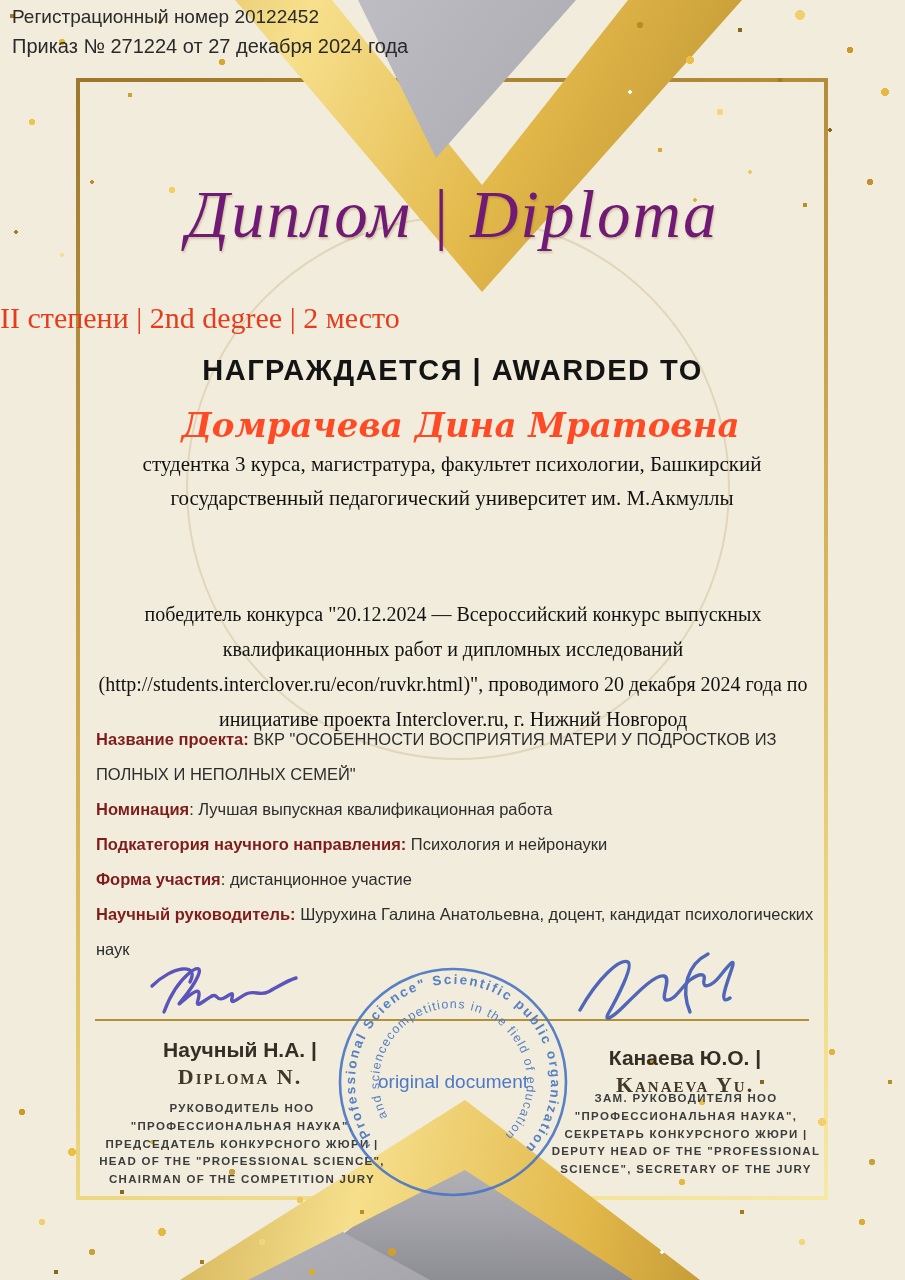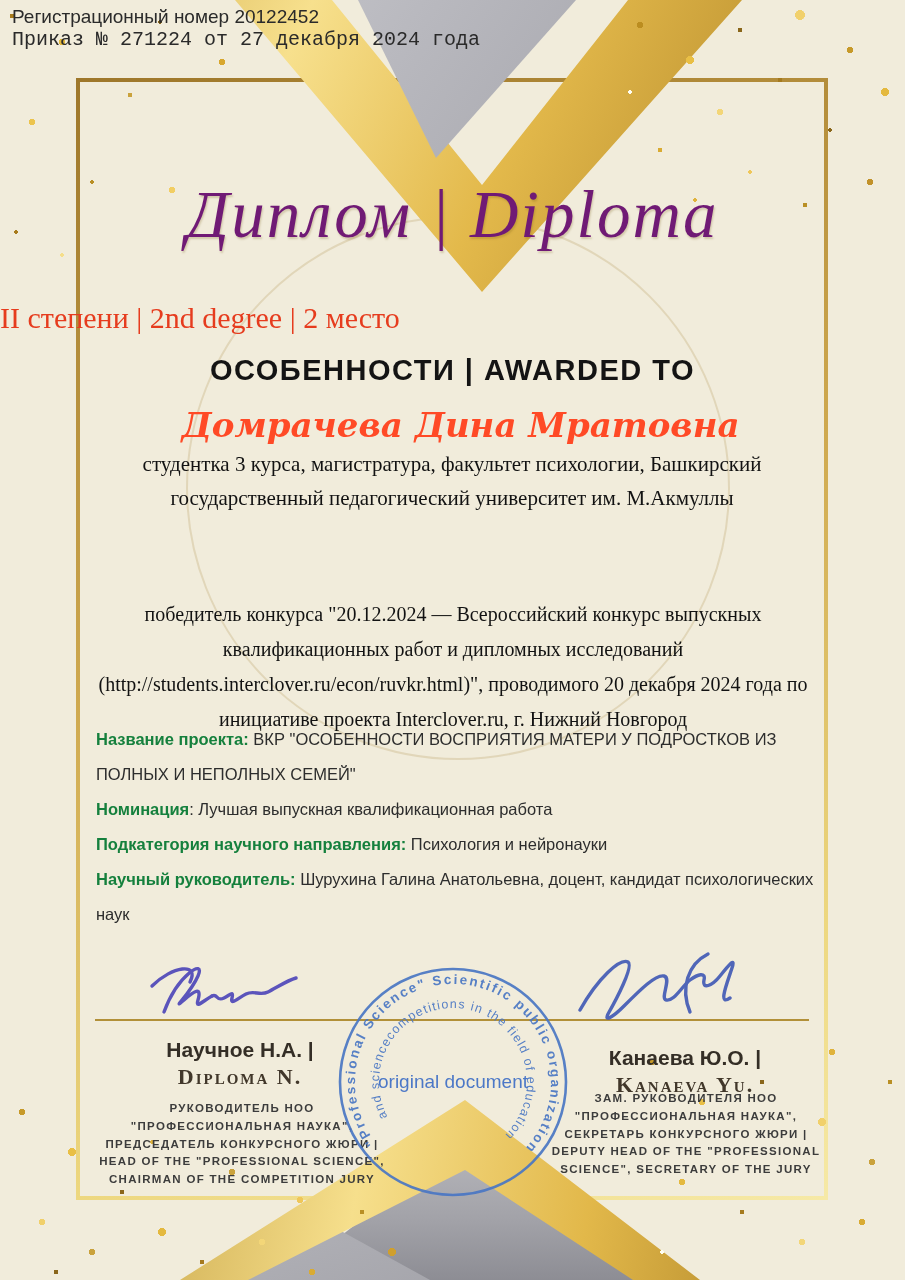--- a/index.html
+++ b/index.html
@@ -111,21 +111,21 @@
   
   #frame{
     left:76px;top:78px;width:752px;height:1122px;box-sizing:border-box;
     border:4px solid #c49a46;z-index:1;
     border-image:linear-gradient(160deg,#9e772a 0%,#cfa94f 45%,#edd77f 80%,#f6e9a6 100%) 1;
   }
   
   .ztext{z-index:4;}
   #reg-block{left:12px;top:6px;color:#2a2a2a;}
   #reg-line1{font-size:19px;font-family:"Liberation Sans",sans-serif;}
-  #reg-line2{font-size:20px;font-family:Liberation Mono, monospace;}
+  #reg-line2{font-size:20px;font-family:Liberation Sans, sans-serif;margin-top:7px;}
   #title{
     left:0;top:176px;width:905px;text-align:center;
     font-family:"Liberation Serif",serif;font-style:italic;
     font-size:67px;color:#701a75;letter-spacing:2px;
     text-shadow:1px 2px 2px rgba(120,90,20,.25);
   }
   #degree{
     left:0;top:301px;width:905px;text-align:left;
     font-family:"Liberation Serif",serif;font-size:30px;color:#e63c1e;
   }
@@ -143,21 +143,21 @@
     font-family:"Liberation Serif",serif;font-size:21px;color:#121212;line-height:1.6;
   }
   #competition{
     left:98px;top:597px;width:710px;text-align:center;
     font-family:"Liberation Serif",serif;font-size:20px;color:#121212;line-height:1.75;
   }
   #details{
     left:96px;top:722px;width:718px;
     font-size:16.5px;color:#2d2d2d;line-height:2.12;
   }
-  #details .row b{color:#15803d;}
+  #details .row b{color:#7f1d1d;}
   
   #sig-line{left:95px;top:1019px;width:714px;height:2px;background:#b29038;z-index:3;}
   .sig-name{
     text-align:center;font-size:21px;font-weight:bold;color:#342e26;z-index:4;line-height:1.3;
   }
   .sig-name .latin{
     display:block;font-family:"Liberation Serif",serif;font-variant:small-caps;
     letter-spacing:2px;color:#41372a;font-size:22px;
   }
   .sig-title{
@@ -193,50 +193,51 @@
 <div class="abs confetti" id="conf-bl"></div>
 <div class="abs confetti" id="conf-br"></div>
 
 <div class="abs ztext" id="reg-block">
   <div id="reg-line1">Регистрационный номер 20122452</div>
   <div id="reg-line2">Приказ № 271224 от 27 декабря 2024 года</div>
 </div>
 
 <div class="abs ztext" id="title">Диплом | Diploma</div>
 <div class="abs ztext" id="degree">II степени | 2nd degree | 2 место</div>
-<div class="abs ztext" id="awarded">ОСОБЕННОСТИ | AWARDED TO</div>
+<div class="abs ztext" id="awarded">НАГРАЖДАЕТСЯ | AWARDED TO</div>
 <div class="abs ztext" id="recipient-name">Домрачева Дина Мратовна</div>
 <div class="abs ztext" id="affiliation">студентка 3 курса, магистратура, факультет психологии, Башкирский государственный педагогический университет им. М.Акмуллы</div>
 <div class="abs ztext" id="competition">победитель конкурса "20.12.2024 — Всероссийский конкурс выпускных квалификационных работ и дипломных исследований (http://students.interclover.ru/econ/ruvkr.html)", проводимого 20 декабря 2024 года по инициативе проекта Interclover.ru, г. Нижний Новгород</div>
 
 <div class="abs ztext" id="details">
   <p class="row" style="margin:0"><b>Название проекта:</b><span> ВКР "ОСОБЕННОСТИ ВОСПРИЯТИЯ МАТЕРИ У ПОДРОСТКОВ ИЗ ПОЛНЫХ И НЕПОЛНЫХ СЕМЕЙ"</span></p>
   <p class="row" style="margin:0"><b>Номинация</b><span>: Лучшая выпускная квалификационная работа</span></p>
   <p class="row" style="margin:0"><b>Подкатегория научного направления:</b><span> Психология и нейронауки</span></p>
+  <p class="row" style="margin:0"><b>Форма участия</b><span>: дистанционное участие</span></p>
   <p class="row" style="margin:0"><b>Научный руководитель:</b><span> Шурухина Галина Анатольевна, доцент, кандидат психологических наук</span></p>
 </div>
 
 <div class="abs" id="sig-line"></div>
 
 <svg class="abs ink" style="left:130px;top:956px" width="210" height="64" viewBox="0 0 210 64">
   <g fill="none" stroke="#4b44b8" stroke-width="3.4" stroke-linecap="round" opacity="0.9">
     <path d="M34 56 C 48 18, 76 2, 68 20 C 60 38, 40 56, 54 44 C 64 35, 72 30, 68 44 C 65 54, 74 44, 82 40"></path>
     <path d="M22 30 C 42 10, 70 6, 60 26"></path>
     <path d="M82 40 C 88 37, 86 46, 94 42 C 100 39, 104 34, 102 42 C 100 50, 108 42, 116 38 C 124 34, 130 40, 138 36 C 146 32, 158 24, 166 22"></path>
   </g>
 </svg>
 <svg class="abs ink" style="left:568px;top:946px" width="200" height="90" viewBox="0 0 200 90">
   <g fill="none" stroke="#3f58b5" stroke-width="3.4" stroke-linecap="round" opacity="0.9">
     <path d="M12 64 C 30 32, 52 12, 60 16 C 66 20, 48 54, 40 68 C 36 76, 44 72, 56 60 C 72 44, 88 28, 96 30 C 104 32, 92 52, 98 54 C 106 56, 114 40, 122 34 C 130 28, 138 26, 136 34 C 134 44, 144 40, 152 30 C 160 20, 168 10, 164 22 C 158 40, 150 60, 162 52"></path>
     <path d="M122 66 C 112 42, 120 18, 140 8"></path>
   </g>
 </svg>
 
 <div class="abs sig-name" id="sig-left-name">
-  <span>Научное Н.А. |</span>
+  <span>Научный Н.А. |</span>
   <span class="latin">Diploma N.</span>
 </div>
 <div class="abs sig-title" id="sig-left-title">РУКОВОДИТЕЛЬ НОО "ПРОФЕССИОНАЛЬНАЯ НАУКА", ПРЕДСЕДАТЕЛЬ КОНКУРСНОГО ЖЮРИ | HEAD OF THE "PROFESSIONAL SCIENCE", CHAIRMAN OF THE COMPETITION JURY</div>
 
 <div class="abs sig-name" id="sig-right-name">
   <span>Канаева Ю.О. |</span>
   <span class="latin">Kanaeva Yu.</span>
 </div>
 <div class="abs sig-title" id="sig-right-title">ЗАМ. РУКОВОДИТЕЛЯ НОО "ПРОФЕССИОНАЛЬНАЯ НАУКА", СЕКРЕТАРЬ КОНКУРСНОГО ЖЮРИ | DEPUTY HEAD OF THE "PROFESSIONAL SCIENCE", SECRETARY OF THE JURY</div>
 

